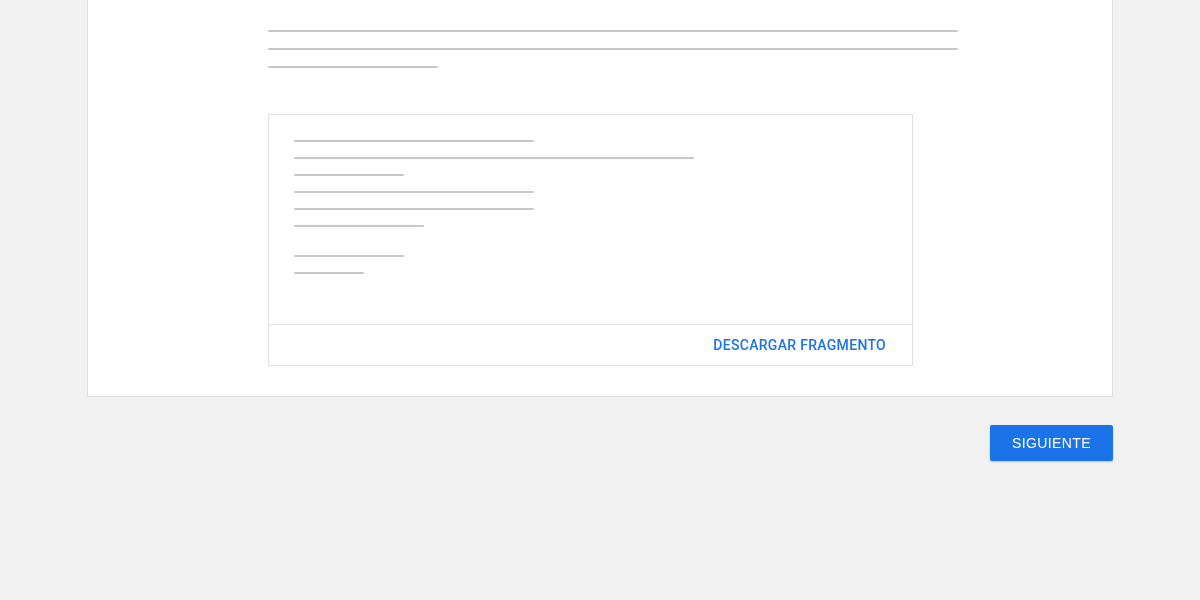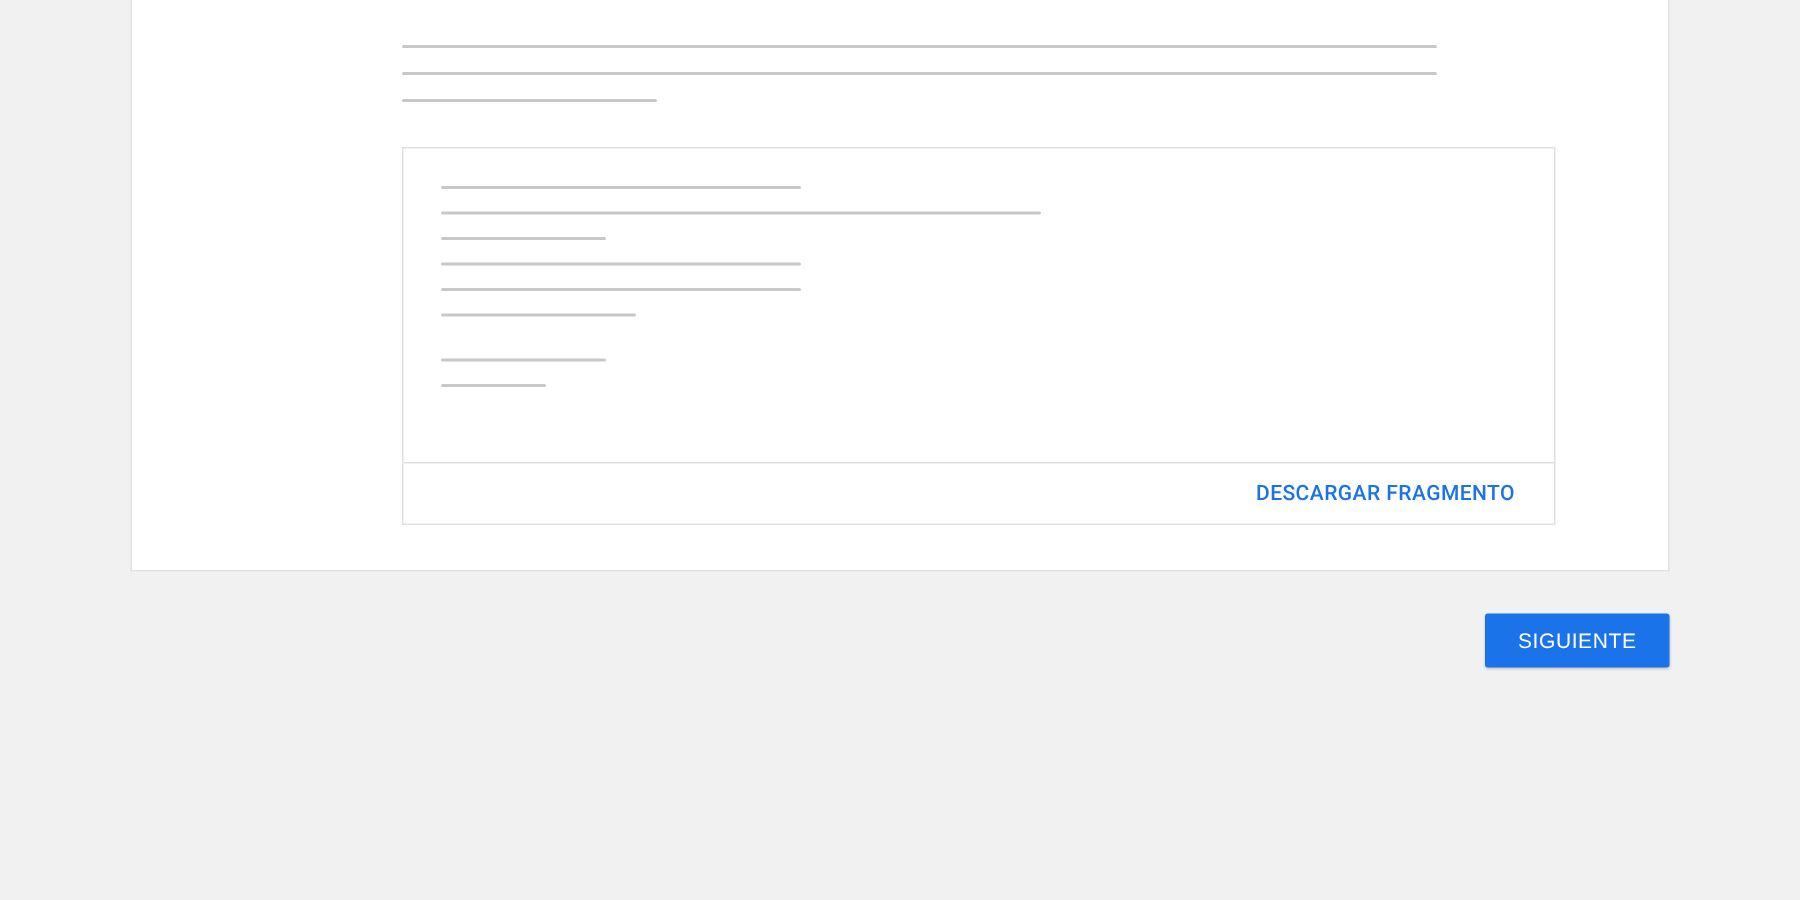--- a/index.html
+++ b/index.html
@@ -31,22 +31,22 @@
       height: 2px;
       background: #c8c8c8;
       margin-bottom: 16px;
       border-radius: 1px;
     }
     .desc-line.w1 { width: 690px; }
     .desc-line.w2 { width: 690px; }
     .desc-line.w3 { width: 170px; }
     .code-card {
       border: 1px solid #e0e0e0;
-      margin-top: 30px;
-      width: 769px;
+      margin-top: 46px;
+      width: 645px;
     }
     .code-body {
       padding: 25px 25px 35px 25px;
     }
     .code-line {
       height: 2px;
       background: #c8c8c8;
       margin-bottom: 15px;
       border-radius: 1px;
     }

